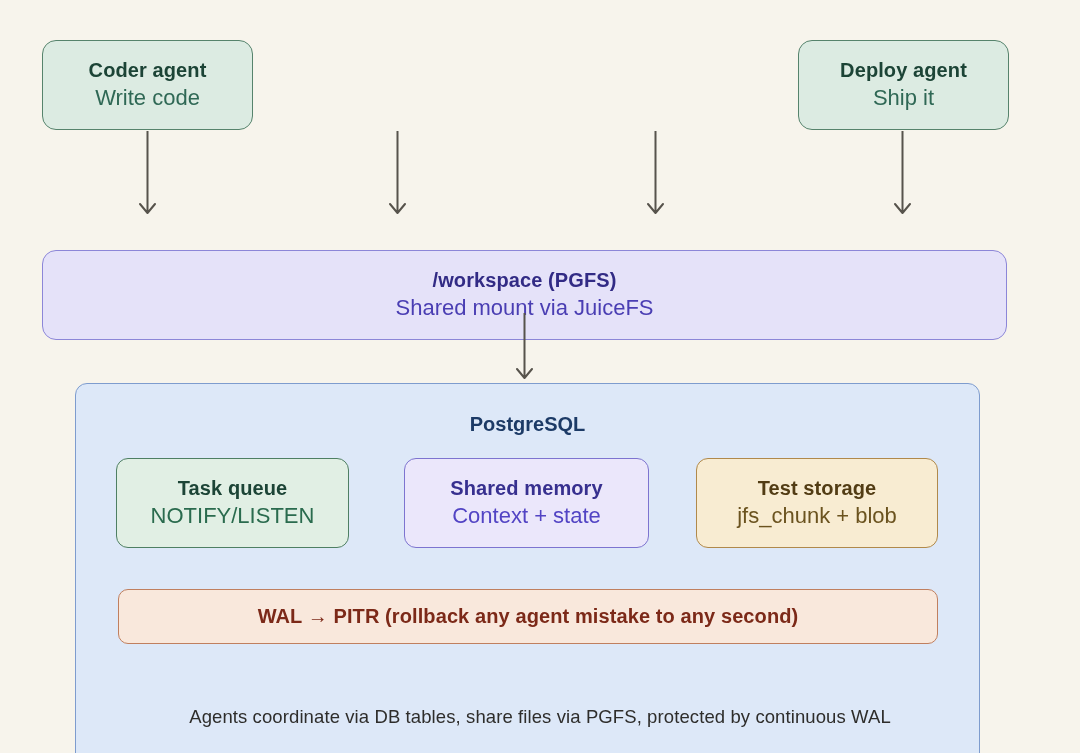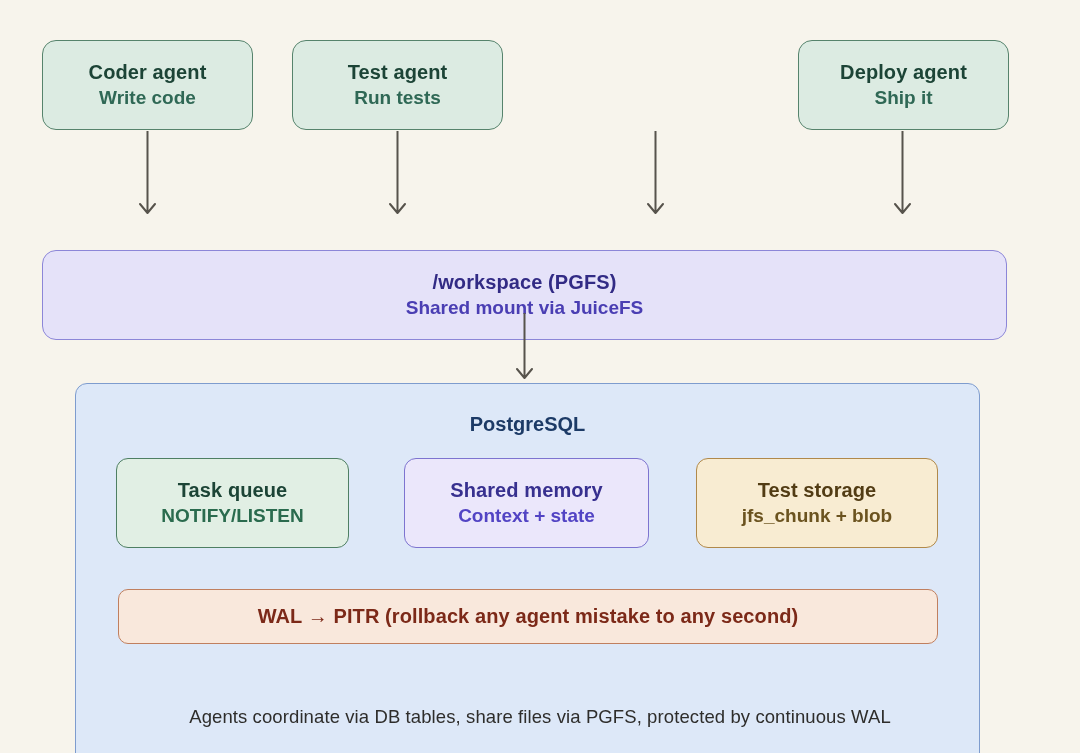--- a/index.html
+++ b/index.html
@@ -27,22 +27,22 @@
     border: 1.5px solid transparent;
     text-align: right;
   }
   .node-title {
     font-size: 20px;
     font-weight: 700;
     letter-spacing: 0.1px;
     line-height: 1.1;
   }
   .node-sub {
-    font-size: 19px;
-    font-weight: 700;
+    font-size: 22px;
+    font-weight: 400;
     line-height: 1.1;
   }
 
   
   .agent {
     top: 40px;
     width: 211px;
     height: 90px;
     background: #dcebe2;
     border-color: #56836c;
@@ -150,24 +150,20 @@
 </style>
 </head>
 <body>
 
 <div class="canvas">
 
   <div class="node agent agent-1">
     <div class="node-title">Coder agent</div>
     <div class="node-sub">Write code</div>
   </div>
-  <div class="node agent agent-2">
-    <div class="node-title">Test agent</div>
-    <div class="node-sub">Run tests</div>
-  </div>
   <div class="node agent agent-4">
     <div class="node-title">Deploy agent</div>
     <div class="node-sub">Ship it</div>
   </div>
 
   <svg class="v-arrow" style="left:138px; top:131px;" width="19" height="84" viewBox="0 0 19 84">
     <path d="M9.5 0 L9.5 81 M2 73 L9.5 82 L17 73" fill="none" stroke="#57534c" stroke-width="2" stroke-linecap="round" stroke-linejoin="round"></path>
   </svg>
   <svg class="v-arrow" style="left:388px; top:131px;" width="19" height="84" viewBox="0 0 19 84">
     <path d="M9.5 0 L9.5 81 M2 73 L9.5 82 L17 73" fill="none" stroke="#57534c" stroke-width="2" stroke-linecap="round" stroke-linejoin="round"></path>

